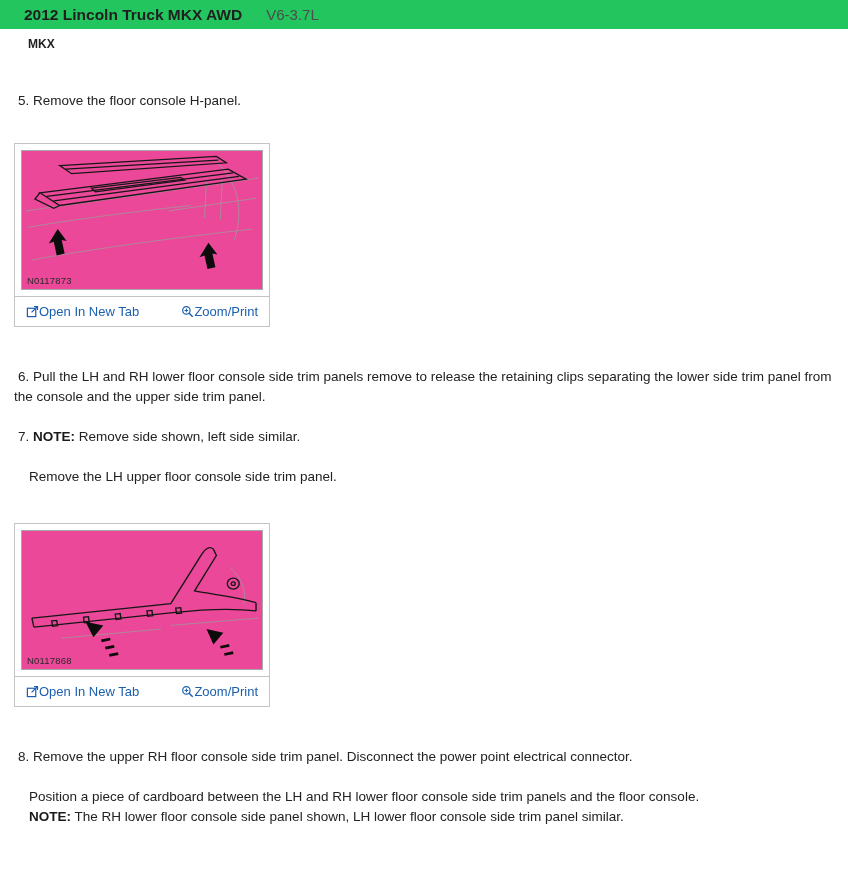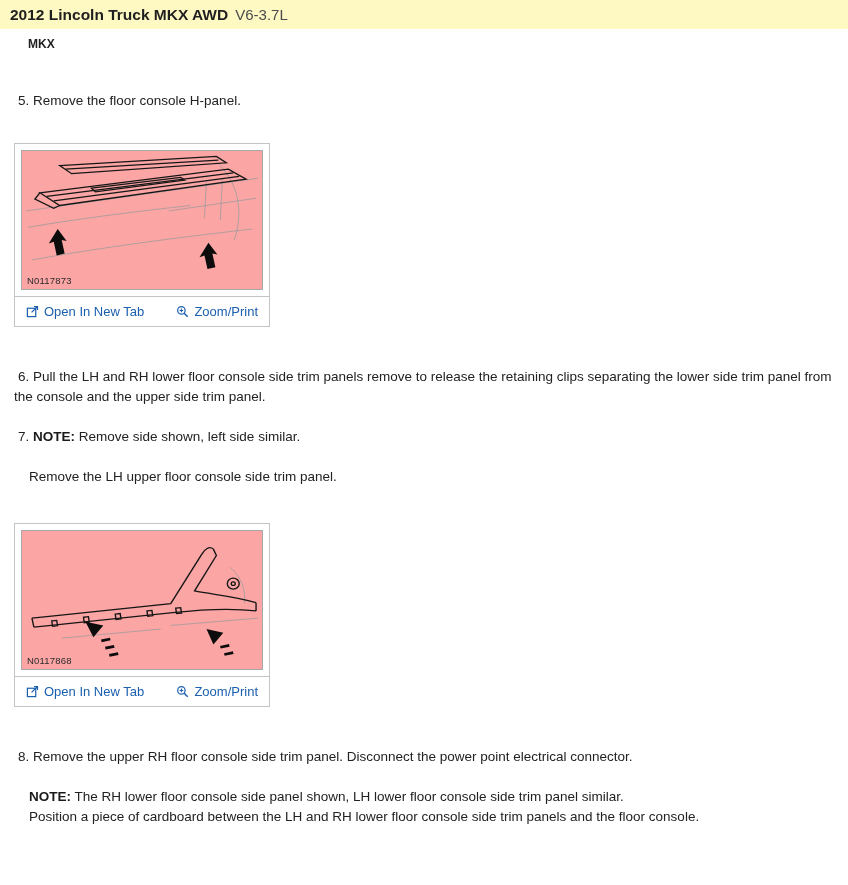--- a/index.html
+++ b/index.html
@@ -3,22 +3,22 @@
 <meta charset="utf-8">
 <style>
   * { box-sizing: border-box; }
   html,body { margin:0; padding:0; }
   body {
     width:848px; height:885px; background:#ffffff;
     font-family:"Liberation Sans", sans-serif;
     font-size:13.5px; color:#222222; overflow:hidden;
   }
   .titlebar {
-    height:29px; background:#fef9c3; display:flex; align-items:center;
-    padding:0 10px; gap:7px;
+    height:29px; background:#22c55e; display:flex; align-items:center;
+    padding:0 24px; gap:24px;
   }
   .titlebar .title { font-weight:bold; font-size:15.5px; color:#1f1f1f; white-space:nowrap; }
   .titlebar .engine { font-size:15px; color:#4c4c4c; white-space:nowrap; }
   .model { margin:8px 28px 0; font-weight:bold; font-size:12px; color:#1f1f1f; }
   .step { margin:0; padding:0 14px; text-indent:4px; line-height:20px; }
   .sub  { margin:0; padding:0 14px 0 29px; line-height:20px; }
   .mt-s5   { margin-top:40px; }
   .mt-fig1 { margin-top:32px; }
   .mt-s6   { margin-top:40px; }
   .mt-s7   { margin-top:20px; }
@@ -27,35 +27,35 @@
   .mt-s8   { margin-top:40px; }
   .mt-s9   { margin-top:20px; }
   b { color:#1a1a1a; }
 
   .figure-box {
     width:256px; margin-left:14px; background:#ffffff;
     border:1px solid #c4c4c4;
   }
   .fig-img {
     margin:6px; border:1px solid #a8a8a8; height:140px;
-    position:relative; background:#fca5a5; cursor:pointer;
+    position:relative; background:#ec4899; cursor:pointer;
   }
   .fig-img svg.diagram { display:block; width:100%; height:100%; }
   .fig-label {
     position:absolute; left:5px; bottom:3px;
     font-size:9.5px; color:#2a2a2a; letter-spacing:0.2px;
   }
   .fig-links {
     border-top:1px solid #c4c4c4; height:30px;
     display:flex; align-items:center; justify-content:space-between;
     padding:0 11px;
   }
   .fig-link {
     color:#1b5faf; font-size:13px; text-decoration:none;
-    display:flex; align-items:center; gap:5px; cursor:pointer;
+    display:flex; align-items:center; cursor:pointer;
   }
   .fig-link .icon { display:flex; align-items:center; }
 </style>
 </head>
 <body>
 
 <header class="titlebar">
   <span class="title">2012 Lincoln Truck MKX AWD</span>
   <span class="engine">V6-3.7L</span>
 </header>
@@ -188,18 +188,18 @@
     </a>
   </div>
 </div>
 
 <p class="step mt-s8">
   <span>8.</span>
   <span>Remove the upper RH floor console side trim panel. Disconnect the power point electrical connector.</span>
 </p>
 
 <div class="mt-s9">
+  <p class="sub">Position a piece of cardboard between the LH and RH lower floor console side trim panels and the floor console.</p>
   <p class="sub">
     <b>NOTE:</b>
     <span>The RH lower floor console side panel shown, LH lower floor console side trim panel similar.</span>
   </p>
-  <p class="sub">Position a piece of cardboard between the LH and RH lower floor console side trim panels and the floor console.</p>
 </div>
 
 </body></html>

